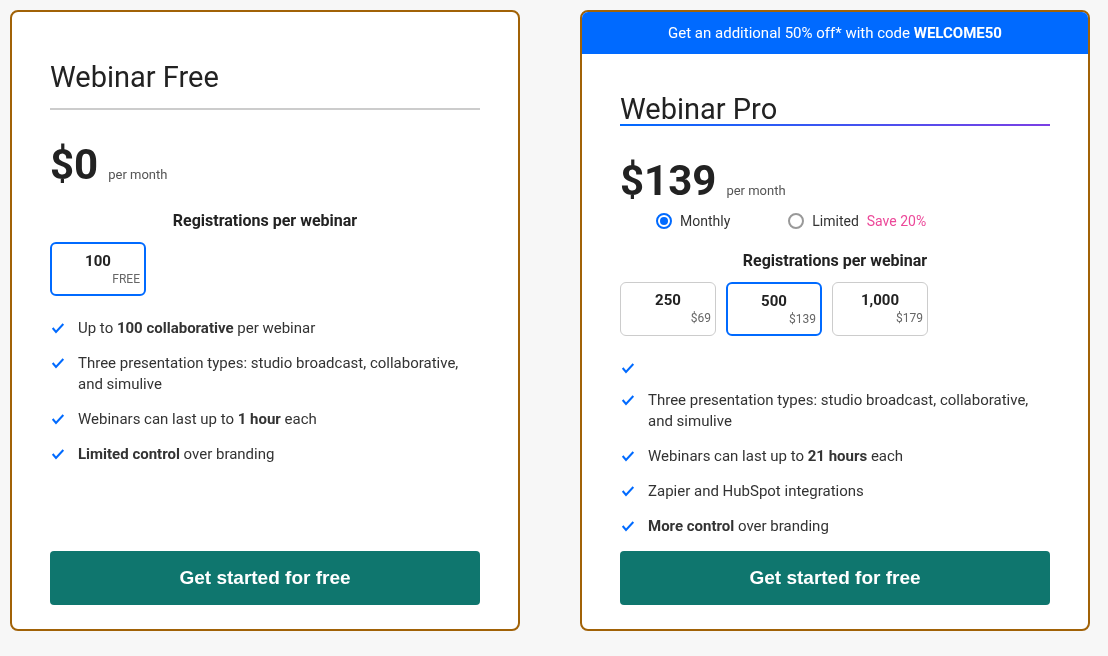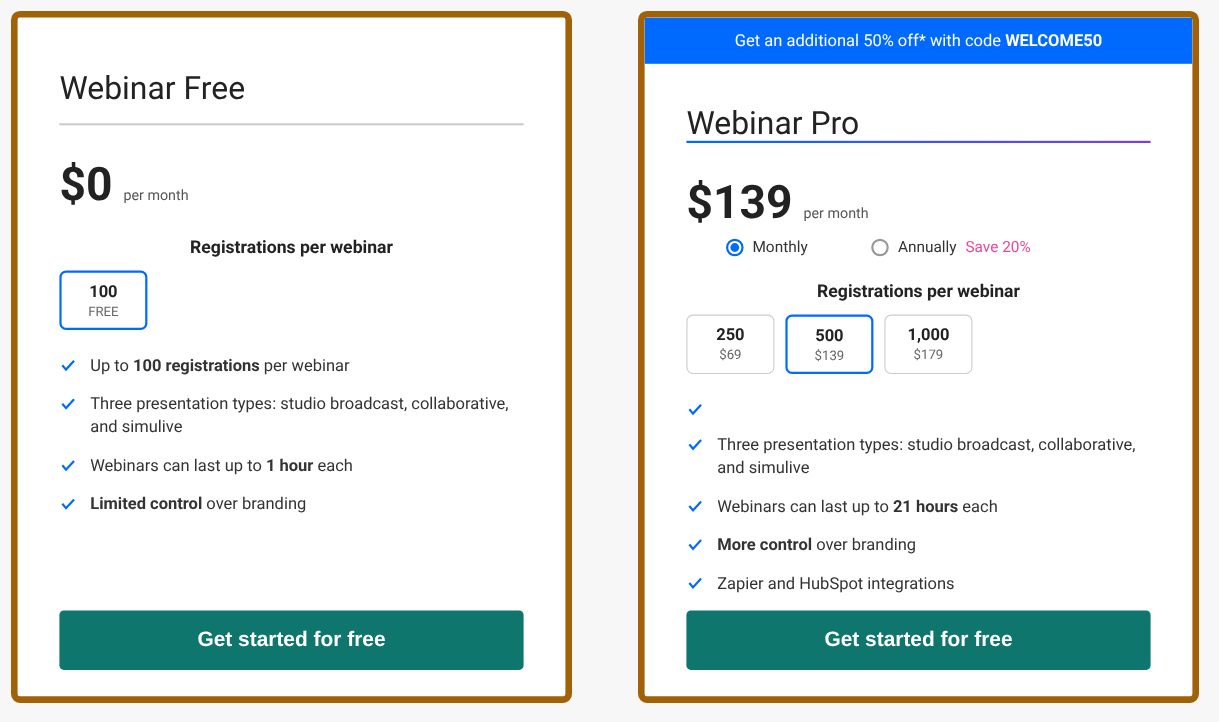--- a/index.html
+++ b/index.html
@@ -9,21 +9,21 @@
     padding: 10px;
     width: 1108px;
     height: 656px;
   }
   .container {
     display: flex;
     gap: 60px;
   }
   .card {
     background: #fff;
-    border: 6px solid #a16207;
+    border: 2px solid #a16207;
     border-radius: 8px;
     width: 510px;
     position: relative;
     overflow: hidden;
     display: flex;
     flex-direction: column;
   }
   .banner {
     background: #006aff;
     color: #fff;
@@ -118,37 +118,38 @@
     margin-bottom: 12px;
     text-align: center;
   }
   .tiers {
     display: flex;
     gap: 10px;
   }
   .tier {
     border: 1px solid #ccc;
     border-radius: 6px;
-    width: 80px;
+    width: 96px;
     padding: 8px 4px;
     text-align: center;
     cursor: pointer;
   }
   .tier.selected {
     border: 2px solid #006aff;
   }
   .tier-num {
     font-size: 15px;
     font-weight: 700;
     color: #222;
   }
   .tier-sub {
     font-size: 12px;
     color: #666;
     margin-top: 2px;
+    text-align: right;
   }
   .features {
     list-style: none;
     margin-top: 22px;
   }
   .features li {
     display: flex;
     align-items: flex-start;
     gap: 12px;
     margin-bottom: 14px;
@@ -200,21 +201,21 @@
           <div class="tier selected">
             <div class="tier-num">100</div>
             <div class="tier-sub">FREE</div>
           </div>
         </div>
       <ul class="features">
           <li>
             <span class="check"><svg viewBox="0 0 24 24">
                 <polyline points="4 12 9 18 20 6"></polyline>
               </svg></span>
-            <span>Up to <b>100 registrations</b> per webinar</span>
+            <span>Up to <b>100 collaborative</b> per webinar</span>
           </li>
           <li>
             <span class="check"><svg viewBox="0 0 24 24">
                 <polyline points="4 12 9 18 20 6"></polyline>
               </svg></span>
             <span>Three presentation types: studio broadcast, collaborative, and simulive</span>
           </li>
           <li>
             <span class="check"><svg viewBox="0 0 24 24">
                 <polyline points="4 12 9 18 20 6"></polyline>
@@ -242,21 +243,21 @@
         <span class="price">$139</span>
         <span class="per">per month</span>
       </div>
       <div class="billing-row">
         <div class="radio">
           <span class="radio-circle selected"></span>
           <span>Monthly</span>
         </div>
         <div class="radio">
           <span class="radio-circle"></span>
-          <span>Annually</span>
+          <span>Limited</span>
           <span class="save-link">Save 20%</span>
         </div>
       </div>
       <div class="reg-label">Registrations per webinar</div>
       <div class="tiers">
           <div class="tier">
             <div class="tier-num">250</div>
             <div class="tier-sub">$69</div>
           </div>
           <div class="tier selected">
@@ -283,26 +284,26 @@
           <li>
             <span class="check"><svg viewBox="0 0 24 24">
                 <polyline points="4 12 9 18 20 6"></polyline>
               </svg></span>
             <span>Webinars can last up to <b>21 hours</b> each</span>
           </li>
           <li>
             <span class="check"><svg viewBox="0 0 24 24">
                 <polyline points="4 12 9 18 20 6"></polyline>
               </svg></span>
+            <span>Zapier and HubSpot integrations</span>
+          </li>
+          <li>
+            <span class="check"><svg viewBox="0 0 24 24">
+                <polyline points="4 12 9 18 20 6"></polyline>
+              </svg></span>
             <span><b>More control</b> over branding</span>
-          </li>
-          <li>
-            <span class="check"><svg viewBox="0 0 24 24">
-                <polyline points="4 12 9 18 20 6"></polyline>
-              </svg></span>
-            <span>Zapier and HubSpot integrations</span>
           </li>
         </ul>
       <button class="cta">Get started for free</button>
     </div>
   </div>
 
 </div>
 
 </body></html>

